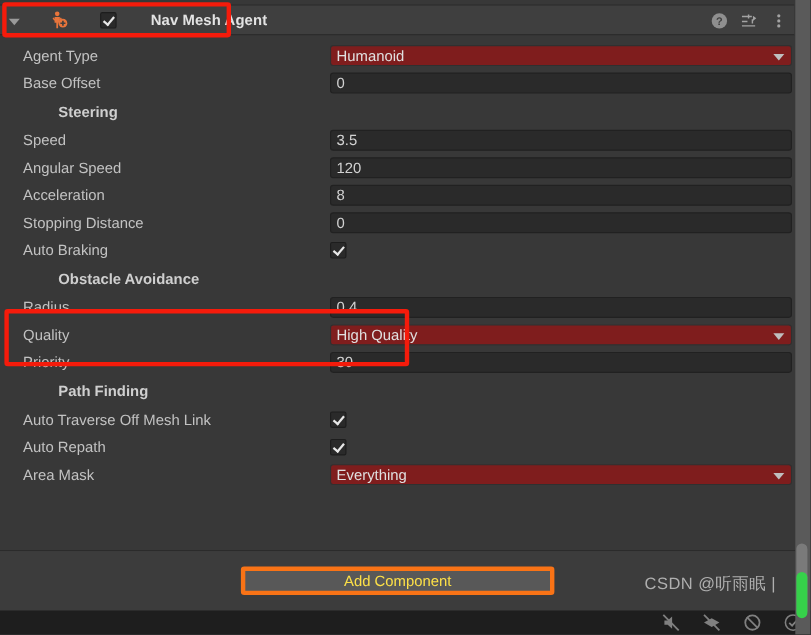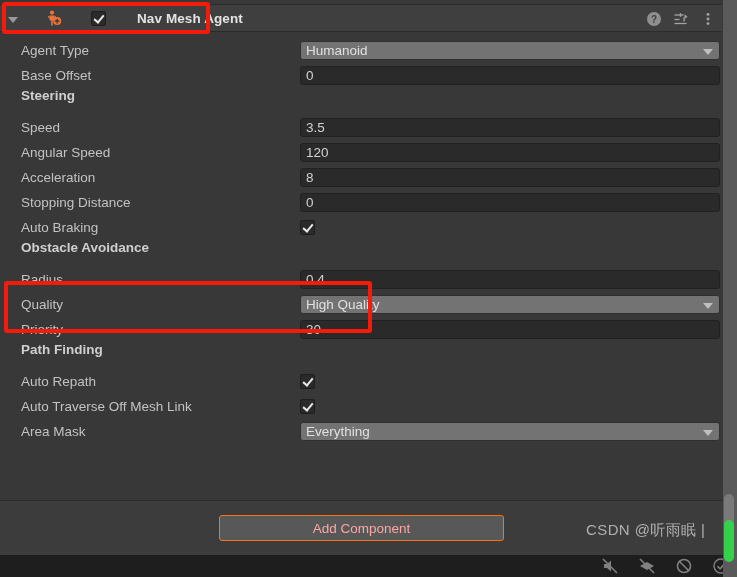--- a/index.html
+++ b/index.html
@@ -146,21 +146,22 @@
     color: #c2c2c2;
     font-size: 13.5px;
     white-space: nowrap;
     flex: 0 0 auto;
   }
 
   .section-head {
     position: relative;
     height: 27px;
     display: flex;
-    align-items: flex-start;
+    align-items: center;
+    margin-left: 32px;
   }
   .section-head .row-label {
     font-weight: bold;
     color: #cfcfcf;
     font-size: 13.5px;
   }
 
   .field-wrap {
     flex: 1 1 auto;
     padding-right: 17px;
@@ -179,21 +180,21 @@
     font-size: 13.5px;
     line-height: 17px;
     padding-left: 5px;
     white-space: nowrap;
     overflow: hidden;
   }
 
   .dropdown {
     height: 19px;
     width: 100%;
-    background: #737373;
+    background: #7f1d1d;
     border: 1px solid #303030;
     border-radius: 3px;
     box-sizing: border-box;
     color: #e0e0e0;
     font-size: 13.5px;
     line-height: 17px;
     padding-left: 5px;
     position: relative;
     white-space: nowrap;
     overflow: hidden;
@@ -249,23 +250,23 @@
     background: #3c3c3c;
   }
 
   .add-component-btn {
     position: absolute;
     left: 219px;
     top: 515px;
     width: 285px;
     height: 26px;
     background: #585858;
-    border: 1px solid #f97316;
+    border: 4px solid #f97316;
     border-radius: 3px;
-    color: #fca5a5;
+    color: #fde047;
     font-size: 13.5px;
     display: flex;
     align-items: center;
     justify-content: center;
     box-sizing: border-box;
   }
 
   .bottom-strip {
     position: absolute;
     left: 0;
@@ -458,27 +459,27 @@
         <div class="row">
           <div class="row-label">Priority</div>
           <div class="field-wrap">
             <div class="text-field">30</div>
           </div>
         </div>
         <div class="section-head">
           <div class="row-label">Path Finding</div>
         </div>
         <div class="row">
+          <div class="row-label">Auto Traverse Off Mesh Link</div>
+          <div class="field-wrap">
+            <div class="checkbox checked"></div>
+          </div>
+        </div>
+        <div class="row">
           <div class="row-label">Auto Repath</div>
-          <div class="field-wrap">
-            <div class="checkbox checked"></div>
-          </div>
-        </div>
-        <div class="row">
-          <div class="row-label">Auto Traverse Off Mesh Link</div>
           <div class="field-wrap">
             <div class="checkbox checked"></div>
           </div>
         </div>
         <div class="row">
           <div class="row-label">Area Mask</div>
           <div class="field-wrap">
             <div class="dropdown">Everything</div>
           </div>
         </div>

